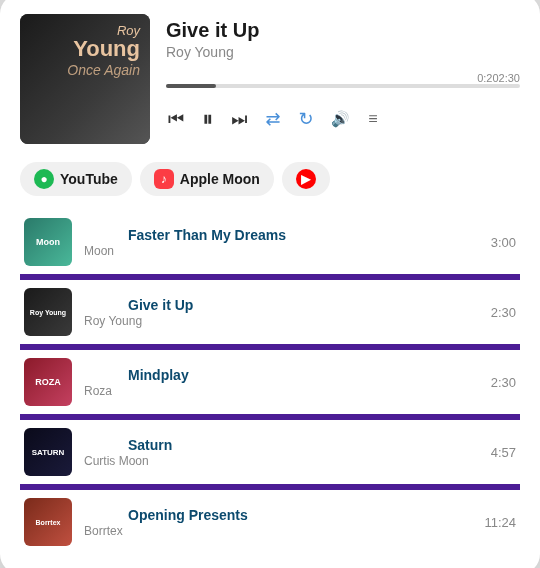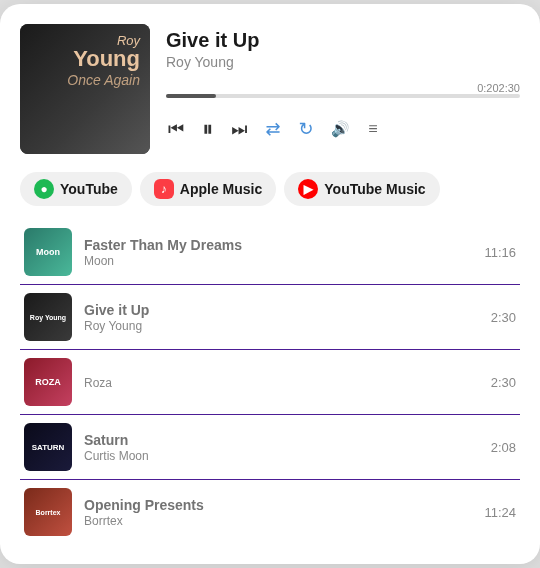--- a/index.html
+++ b/index.html
@@ -213,21 +213,21 @@
       display: flex;
       flex-direction: column;
       gap: 0;
     }
 
     .track-item {
       display: flex;
       align-items: center;
       gap: 12px;
       padding: 8px 4px;
-      border-bottom: 1px solid #4c1d95;
+      border-bottom: 6px solid #4c1d95;
     }
 
     .track-item:last-child {
       border-bottom: none;
     }
 
     .track-thumb {
       width: 48px;
       height: 48px;
       border-radius: 6px;
@@ -235,21 +235,22 @@
       overflow: hidden;
     }
 
     .track-meta {
       flex: 1;
     }
 
     .track-name {
       font-size: 14px;
       font-weight: 600;
-      color: #737373;
+      color: #0c4a6e;
+      margin-left: 44px;
     }
 
     .track-sub {
       font-size: 12px;
       color: #888;
       margin-top: 1px;
     }
 
     .track-duration {
       font-size: 13px;
@@ -317,71 +318,71 @@
     </div>
   </div>
 
   <div class="service-tabs">
     <button class="service-tab">
       <span class="svc-icon spotify">●</span>
       <span>YouTube</span>
     </button>
     <button class="service-tab">
       <span class="svc-icon apple">♪</span>
-      <span>Apple Music</span>
+      <span>Apple Moon</span>
     </button>
     <button class="service-tab">
       <span class="svc-icon youtube">▶</span>
-      <span>YouTube Music</span>
     </button>
   </div>
 
   <div class="track-list">
 
     <div class="track-item">
       <div class="track-thumb thumb-1">
         <div class="thumb-label">Moon</div>
       </div>
       <div class="track-meta">
         <div class="track-name">Faster Than My Dreams</div>
         <div class="track-sub">Moon</div>
       </div>
-      <div class="track-duration">11:16</div>
+      <div class="track-duration">3:00</div>
     </div>
 
     <div class="track-item">
       <div class="track-thumb thumb-2">
         <div class="thumb-label" style="font-size:7px;">Roy Young</div>
       </div>
       <div class="track-meta">
         <div class="track-name">Give it Up</div>
         <div class="track-sub">Roy Young</div>
       </div>
       <div class="track-duration">2:30</div>
     </div>
 
     <div class="track-item">
       <div class="track-thumb thumb-3">
         <div class="thumb-label">ROZA</div>
       </div>
       <div class="track-meta">
+        <div class="track-name">Mindplay</div>
         <div class="track-sub">Roza</div>
       </div>
       <div class="track-duration">2:30</div>
     </div>
 
     <div class="track-item">
       <div class="track-thumb thumb-4">
         <div class="thumb-label" style="font-size:8px;">SATURN</div>
       </div>
       <div class="track-meta">
         <div class="track-name">Saturn</div>
         <div class="track-sub">Curtis Moon</div>
       </div>
-      <div class="track-duration">2:08</div>
+      <div class="track-duration">4:57</div>
     </div>
 
     <div class="track-item">
       <div class="track-thumb thumb-5">
         <div class="thumb-label" style="font-size:7px;">Borrtex</div>
       </div>
       <div class="track-meta">
         <div class="track-name">Opening Presents</div>
         <div class="track-sub">Borrtex</div>
       </div>

